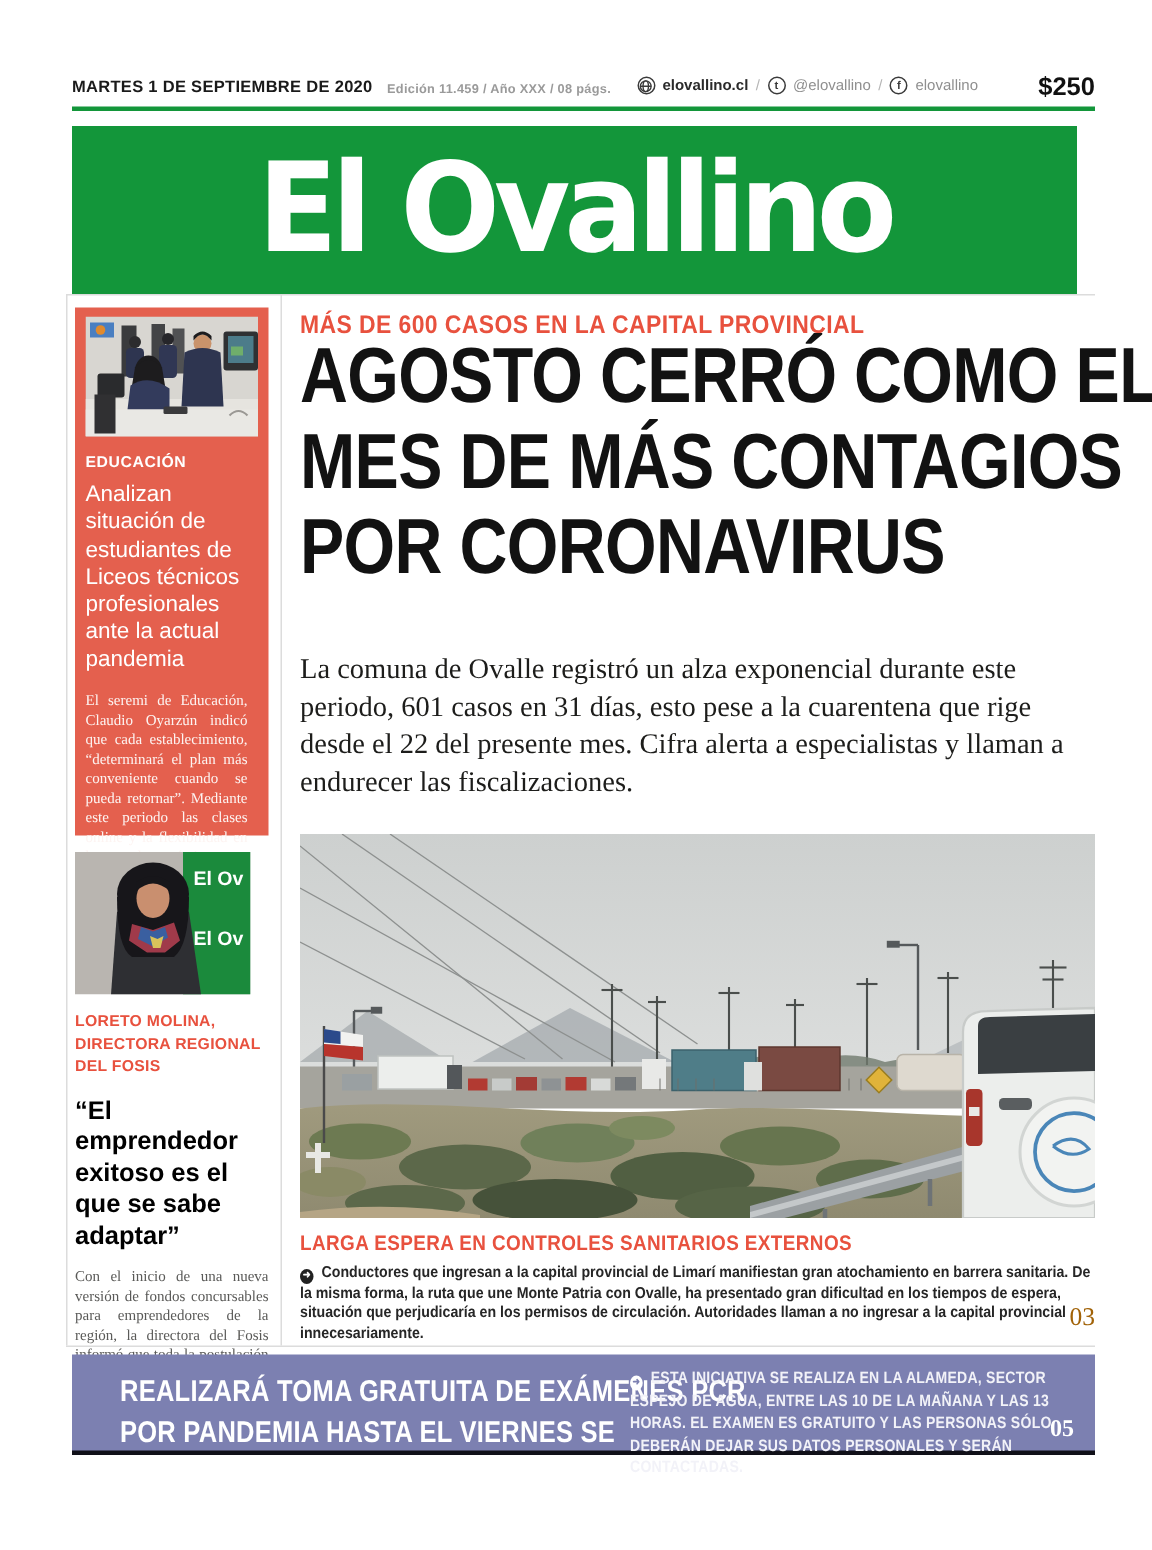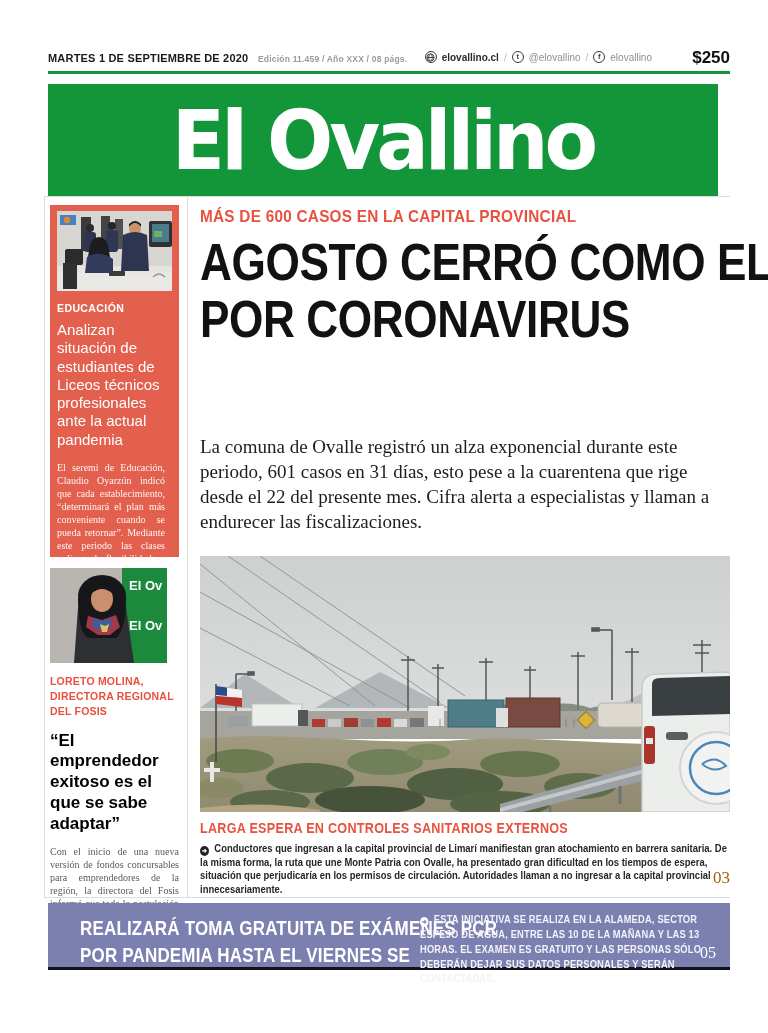--- a/index.html
+++ b/index.html
@@ -37,41 +37,41 @@
   .int-block { position:absolute; left:50px; top:568px; width:129px; }
   .int-photo { width:117px; height:95px; display:block; }
   .int-kicker { margin-top:11px; font-size:10.5px; font-weight:bold; color:#e8513e; line-height:1.45; letter-spacing:.2px; }
   .int-headline { margin-top:11px; font-size:17px; font-weight:bold; color:#000000; line-height:1.22; }
   .int-body { margin-top:11px; font-family:"Liberation Serif", serif; font-size:10px; line-height:1.3; color:#5a5a58; text-align:justify; }
   .int-page { float:right; font-family:"Liberation Serif", serif; font-size:17px; font-weight:bold; color:#3a3a3a; line-height:1; }
 
   
   .cond { display:inline-block; transform-origin:0 0; white-space:nowrap; }
   .main-kicker { position:absolute; left:200px; top:207px; font-size:17px; font-weight:bold; color:#e8513e; letter-spacing:.3px; transform:scaleX(.9); }
-  .headline { position:absolute; left:200px; top:234px; width:530px; }
+  .headline { position:absolute; left:200px; top:223px; width:530px; }
   .headline .hline { display:block; font-size:52px; line-height:57px; font-weight:bold; color:#121212; letter-spacing:-.5px; }
   .headline .hline > span { transform:scaleX(.85); }
   .lede { position:absolute; left:200px; top:434px; width:530px; font-family:"Liberation Serif", serif; font-size:19px; line-height:1.32; color:#1d1d1b; }
   .lede-page { position:absolute; left:200px; top:512px; width:530px; text-align:right; font-family:"Liberation Serif", serif; font-size:17px; font-weight:bold; color:#e8513e; }
 
   .main-photo { position:absolute; left:200px; top:556px; width:530px; height:256px; display:block; }
 
   .cap-title { position:absolute; left:200px; top:820px; font-size:14px; font-weight:bold; color:#e8513e; letter-spacing:.3px; transform:scaleX(.9); transform-origin:0 0; }
   .cap-body { position:absolute; left:200px; top:842px; width:589px; transform:scaleX(.9); transform-origin:0 0; font-size:10.5px; font-weight:bold; line-height:1.3; color:#262626; }
   .cap-page { position:absolute; left:200px; top:868px; width:530px; text-align:right; font-family:"Liberation Serif", serif; font-size:17px; font-weight:normal; color:#a16207; }
   .arrow-ic { display:inline-flex; align-items:center; justify-content:center; width:10px; height:10px; border-radius:50%; background:#222; color:#fff; font-size:7px; line-height:1; vertical-align:-1px; margin-right:3px; }
 
   
   .banner { position:absolute; left:48px; top:903px; width:682px; height:67px; border-bottom:3px solid #101018; }
   .banner-left { position:absolute; left:32px; top:12px; width:340px; }
   .banner-left .bl-line { display:block; font-size:20px; font-weight:bold; color:#fff; line-height:1.35; letter-spacing:.2px; }
   .banner-left .bl-line > span { transform:scaleX(.85); }
   .banner-right { position:absolute; left:372px; top:9px; width:360px; transform:scaleX(.85); transform-origin:0 0; font-size:11px; font-weight:600; color:#f2f2f8; line-height:1.35; letter-spacing:.2px; }
   .banner-right .arrow-ic { background:#fff; color:#7c80b1; }
-  .banner-page { position:absolute; right:14px; bottom:5px; font-family:"Liberation Serif", serif; font-size:16px; font-weight:normal; color:#fff; }
+  .banner-page { position:absolute; right:14px; bottom:5px; font-family:"Liberation Serif", serif; font-size:16px; font-weight:bold; color:#fff; }
 </style>
 </head>
 <body>
 
 <div class="page">
 
   <div class="topbar">
     <span class="date">MARTES 1 DE SEPTIEMBRE DE 2020</span>
     <span class="edition">Edición 11.459  /  Año XXX  /  08 págs.</span>
     <span class="webline">
@@ -158,20 +158,21 @@
     <div class="int-headline">“El emprendedor exitoso es el que se sabe adaptar”</div>
     <div class="int-body">
       <span>Con el inicio de una nueva versión de fondos concursables para emprendedores de la región, la directora del Fosis informó que toda la postulación deba hacerse de manera remota. Aseguró que la resiliencia es la clave para tener un negocio exitoso.</span>
       <span class="int-page">08</span>
     </div>
   </div>
 
   <div class="main-kicker cond">MÁS DE 600 CASOS EN LA CAPITAL PROVINCIAL</div>
   <div class="headline">
     <span class="hline"><span class="cond">AGOSTO CERRÓ COMO EL</span></span>
+    <span class="hline"><span class="cond">MES DE MÁS CONTAGIOS</span></span>
     <span class="hline"><span class="cond">POR CORONAVIRUS</span></span>
   </div>
   <div class="lede">La comuna de Ovalle registró un alza exponencial durante este periodo, 601 casos en 31 días, esto pese a  la cuarentena que rige desde el 22 del presente mes. Cifra alerta a especialistas y llaman a endurecer las fiscalizaciones.</div>
 
   <svg class="main-photo" viewBox="0 0 530 256" preserveAspectRatio="none">
     <defs>
       <linearGradient id="sky" x1="0" y1="0" x2="0" y2="1">
         <stop offset="0" stop-color="#cdd0cf"></stop>
           <stop offset="1" stop-color="#dcdedd"></stop>
       </linearGradient>

